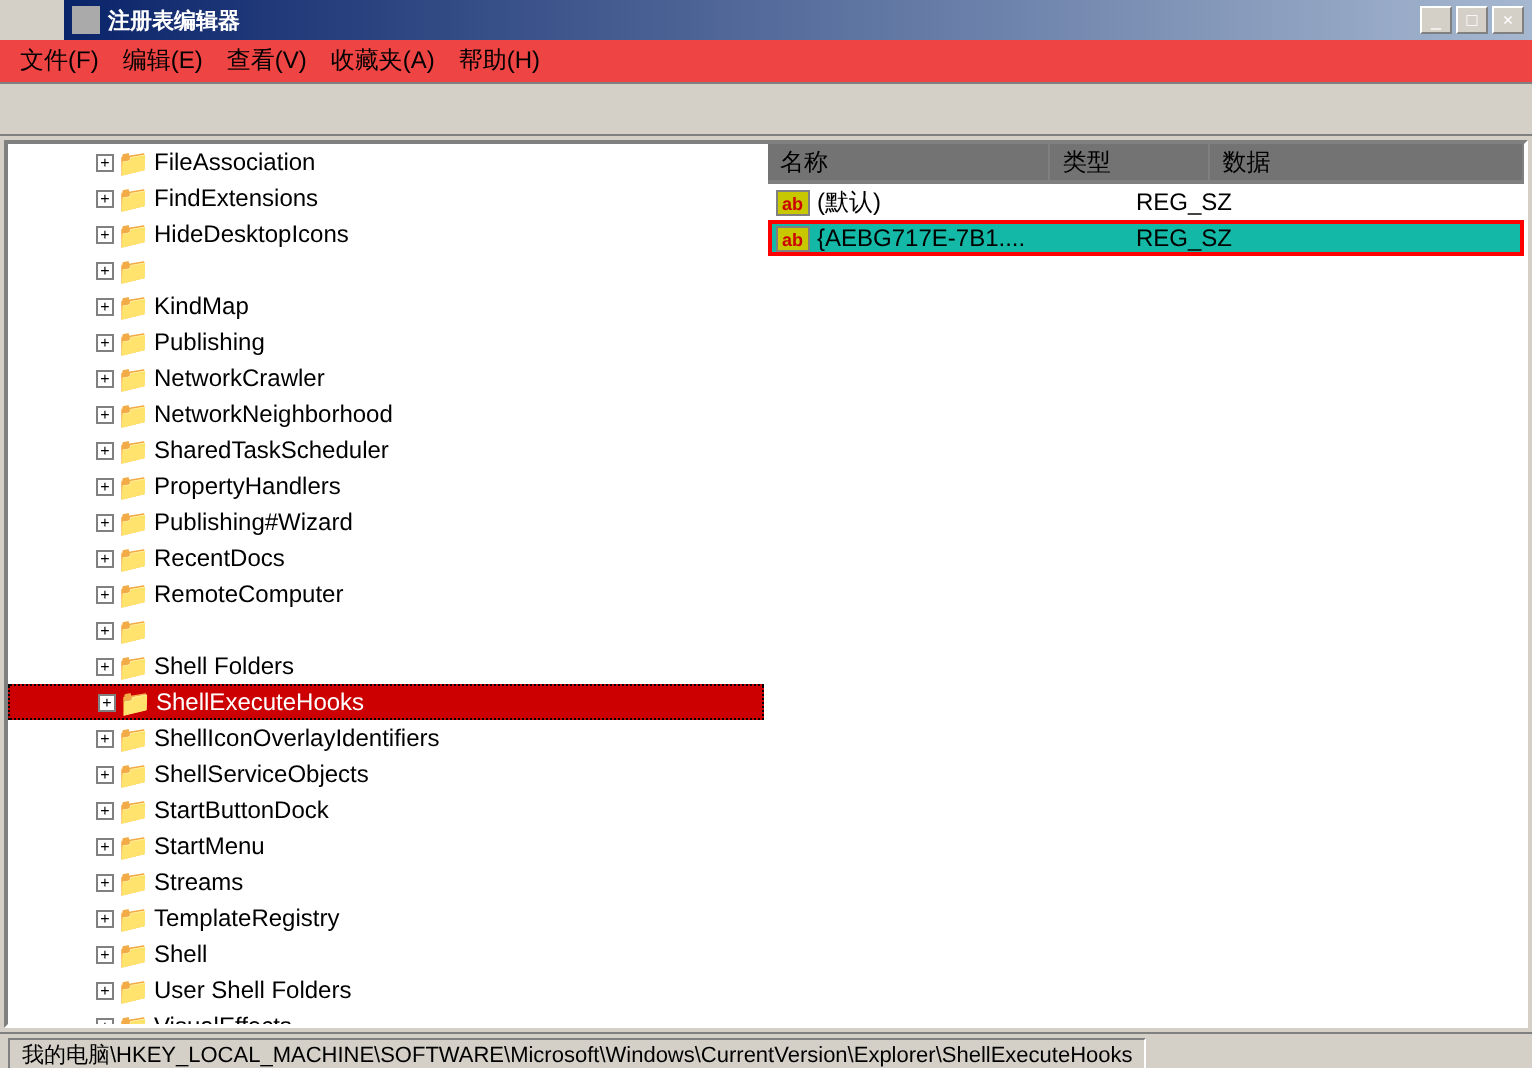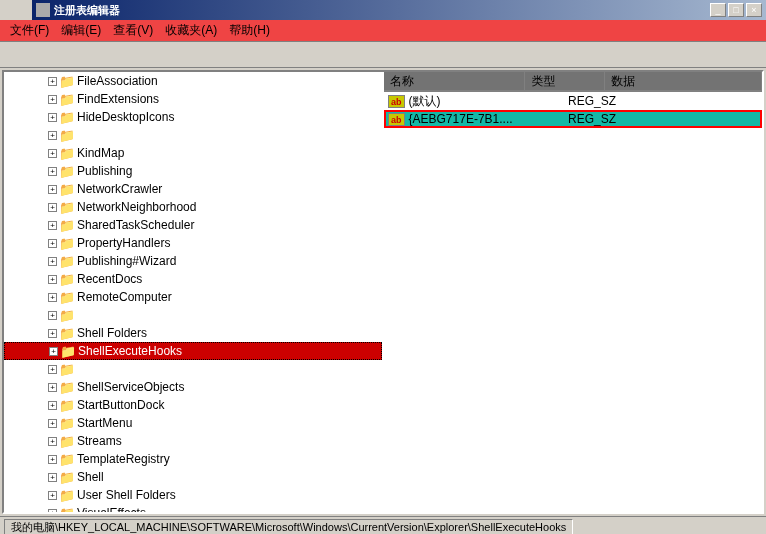--- a/index.html
+++ b/index.html
@@ -335,20 +335,21 @@
       <div class="tree-item selected">
         <span style="display: inline-block; width: 40px;"></span>
         <span class="expand-btn">+</span>
         <span class="folder-icon">📁</span>
         <span class="tree-label">ShellExecuteHooks</span>
       </div>
       <div class="tree-item">
         <span style="display: inline-block; width: 40px;"></span>
         <span class="expand-btn">+</span>
         <span class="folder-icon">📁</span>
+        <span class="tree-label">ShellIconOverlayIdentifiers</span>
       </div>
       <div class="tree-item">
         <span style="display: inline-block; width: 40px;"></span>
         <span class="expand-btn">+</span>
         <span class="folder-icon">📁</span>
         <span class="tree-label">ShellServiceObjects</span>
       </div>
       <div class="tree-item">
         <span style="display: inline-block; width: 40px;"></span>
         <span class="expand-btn">+</span>

